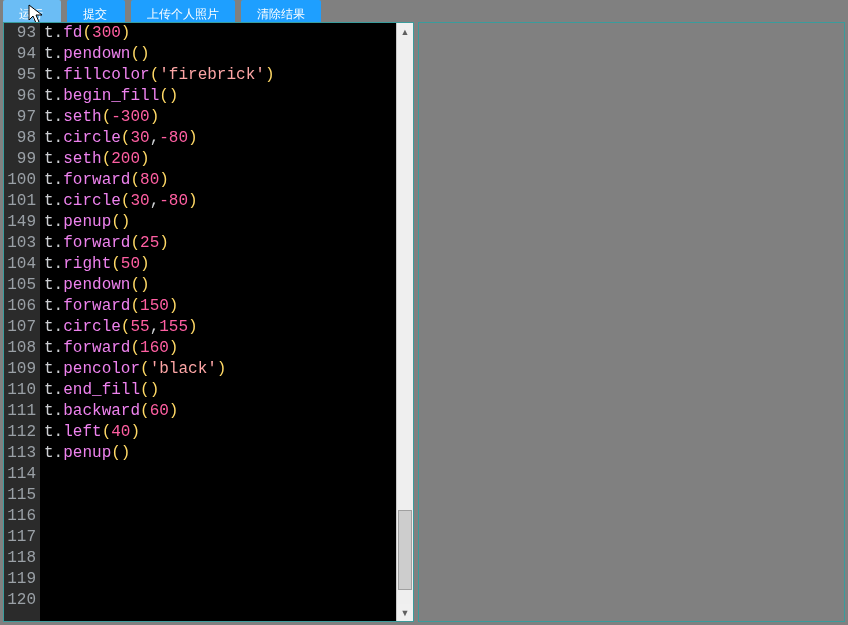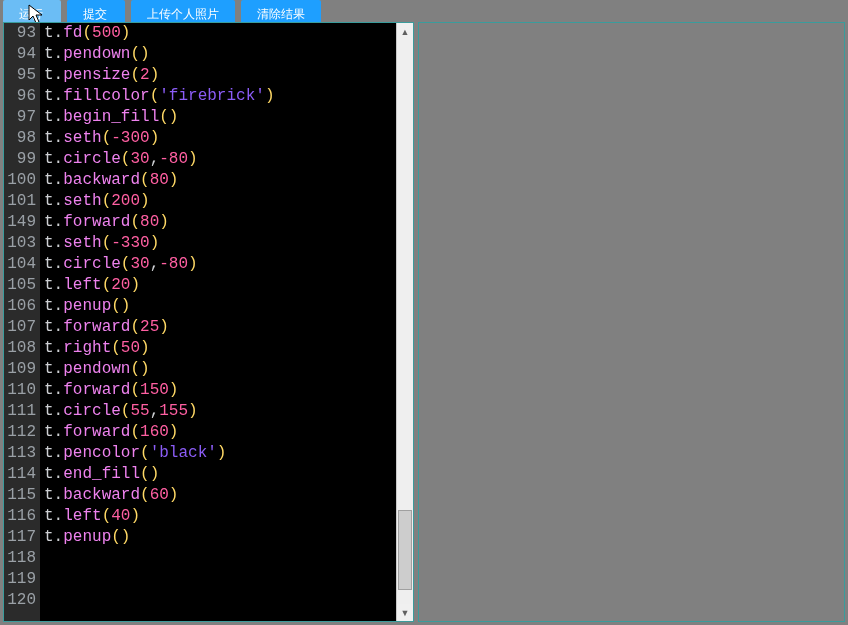--- a/index.html
+++ b/index.html
@@ -76,21 +76,21 @@
     color: #ccc;
     padding-left: 4px;
   }
   .lines .line { height: 21px; white-space: pre; }
   .tok-obj { color: #ced0d4; }
   .tok-dot { color: #ced0d4; }
   .tok-method { color: #ee82ee; }
   .tok-paren { color: #ffd966; }
   .tok-num { color: #ff5fa2; }
   .tok-comma { color: #ced0d4; }
-  .tok-str { color: #8b5cf6; }
+  .tok-str { color: #fca5a5; }
   .scrollbar {
     position: absolute;
     right: 0;
     top: 0;
     width: 17px;
     height: 100%;
     background: #efefef;
     border-left: 1px solid #c8c8c8;
   }
   .scrollbar .arrow {
@@ -168,33 +168,29 @@
           <div>113</div>
           <div>114</div>
           <div>115</div>
           <div>116</div>
           <div>117</div>
           <div>118</div>
           <div>119</div>
           <div>120</div>
         </div>
       <div class="lines" id="lines">
-          <div class="line"><span class="tok-obj">t</span><span class="tok-dot">.</span><span class="tok-method">fd</span><span class="tok-paren">(</span><span class="tok-num">500</span><span class="tok-paren">)</span></div>
+          <div class="line"><span class="tok-obj">t</span><span class="tok-dot">.</span><span class="tok-method">fd</span><span class="tok-paren">(</span><span class="tok-num">300</span><span class="tok-paren">)</span></div>
           <div class="line"><span class="tok-obj">t</span><span class="tok-dot">.</span><span class="tok-method">pendown</span><span class="tok-paren">(</span><span class="tok-paren">)</span></div>
-          <div class="line"><span class="tok-obj">t</span><span class="tok-dot">.</span><span class="tok-method">pensize</span><span class="tok-paren">(</span><span class="tok-num">2</span><span class="tok-paren">)</span></div>
           <div class="line"><span class="tok-obj">t</span><span class="tok-dot">.</span><span class="tok-method">fillcolor</span><span class="tok-paren">(</span><span class="tok-str">'firebrick'</span><span class="tok-paren">)</span></div>
           <div class="line"><span class="tok-obj">t</span><span class="tok-dot">.</span><span class="tok-method">begin_fill</span><span class="tok-paren">(</span><span class="tok-paren">)</span></div>
           <div class="line"><span class="tok-obj">t</span><span class="tok-dot">.</span><span class="tok-method">seth</span><span class="tok-paren">(</span><span class="tok-num">-300</span><span class="tok-paren">)</span></div>
           <div class="line"><span class="tok-obj">t</span><span class="tok-dot">.</span><span class="tok-method">circle</span><span class="tok-paren">(</span><span class="tok-num">30</span><span class="tok-comma">,</span><span class="tok-num">-80</span><span class="tok-paren">)</span></div>
-          <div class="line"><span class="tok-obj">t</span><span class="tok-dot">.</span><span class="tok-method">backward</span><span class="tok-paren">(</span><span class="tok-num">80</span><span class="tok-paren">)</span></div>
           <div class="line"><span class="tok-obj">t</span><span class="tok-dot">.</span><span class="tok-method">seth</span><span class="tok-paren">(</span><span class="tok-num">200</span><span class="tok-paren">)</span></div>
           <div class="line"><span class="tok-obj">t</span><span class="tok-dot">.</span><span class="tok-method">forward</span><span class="tok-paren">(</span><span class="tok-num">80</span><span class="tok-paren">)</span></div>
-          <div class="line"><span class="tok-obj">t</span><span class="tok-dot">.</span><span class="tok-method">seth</span><span class="tok-paren">(</span><span class="tok-num">-330</span><span class="tok-paren">)</span></div>
           <div class="line"><span class="tok-obj">t</span><span class="tok-dot">.</span><span class="tok-method">circle</span><span class="tok-paren">(</span><span class="tok-num">30</span><span class="tok-comma">,</span><span class="tok-num">-80</span><span class="tok-paren">)</span></div>
-          <div class="line"><span class="tok-obj">t</span><span class="tok-dot">.</span><span class="tok-method">left</span><span class="tok-paren">(</span><span class="tok-num">20</span><span class="tok-paren">)</span></div>
           <div class="line"><span class="tok-obj">t</span><span class="tok-dot">.</span><span class="tok-method">penup</span><span class="tok-paren">(</span><span class="tok-paren">)</span></div>
           <div class="line"><span class="tok-obj">t</span><span class="tok-dot">.</span><span class="tok-method">forward</span><span class="tok-paren">(</span><span class="tok-num">25</span><span class="tok-paren">)</span></div>
           <div class="line"><span class="tok-obj">t</span><span class="tok-dot">.</span><span class="tok-method">right</span><span class="tok-paren">(</span><span class="tok-num">50</span><span class="tok-paren">)</span></div>
           <div class="line"><span class="tok-obj">t</span><span class="tok-dot">.</span><span class="tok-method">pendown</span><span class="tok-paren">(</span><span class="tok-paren">)</span></div>
           <div class="line"><span class="tok-obj">t</span><span class="tok-dot">.</span><span class="tok-method">forward</span><span class="tok-paren">(</span><span class="tok-num">150</span><span class="tok-paren">)</span></div>
           <div class="line"><span class="tok-obj">t</span><span class="tok-dot">.</span><span class="tok-method">circle</span><span class="tok-paren">(</span><span class="tok-num">55</span><span class="tok-comma">,</span><span class="tok-num">155</span><span class="tok-paren">)</span></div>
           <div class="line"><span class="tok-obj">t</span><span class="tok-dot">.</span><span class="tok-method">forward</span><span class="tok-paren">(</span><span class="tok-num">160</span><span class="tok-paren">)</span></div>
           <div class="line"><span class="tok-obj">t</span><span class="tok-dot">.</span><span class="tok-method">pencolor</span><span class="tok-paren">(</span><span class="tok-str">'black'</span><span class="tok-paren">)</span></div>
           <div class="line"><span class="tok-obj">t</span><span class="tok-dot">.</span><span class="tok-method">end_fill</span><span class="tok-paren">(</span><span class="tok-paren">)</span></div>
           <div class="line"><span class="tok-obj">t</span><span class="tok-dot">.</span><span class="tok-method">backward</span><span class="tok-paren">(</span><span class="tok-num">60</span><span class="tok-paren">)</span></div>

